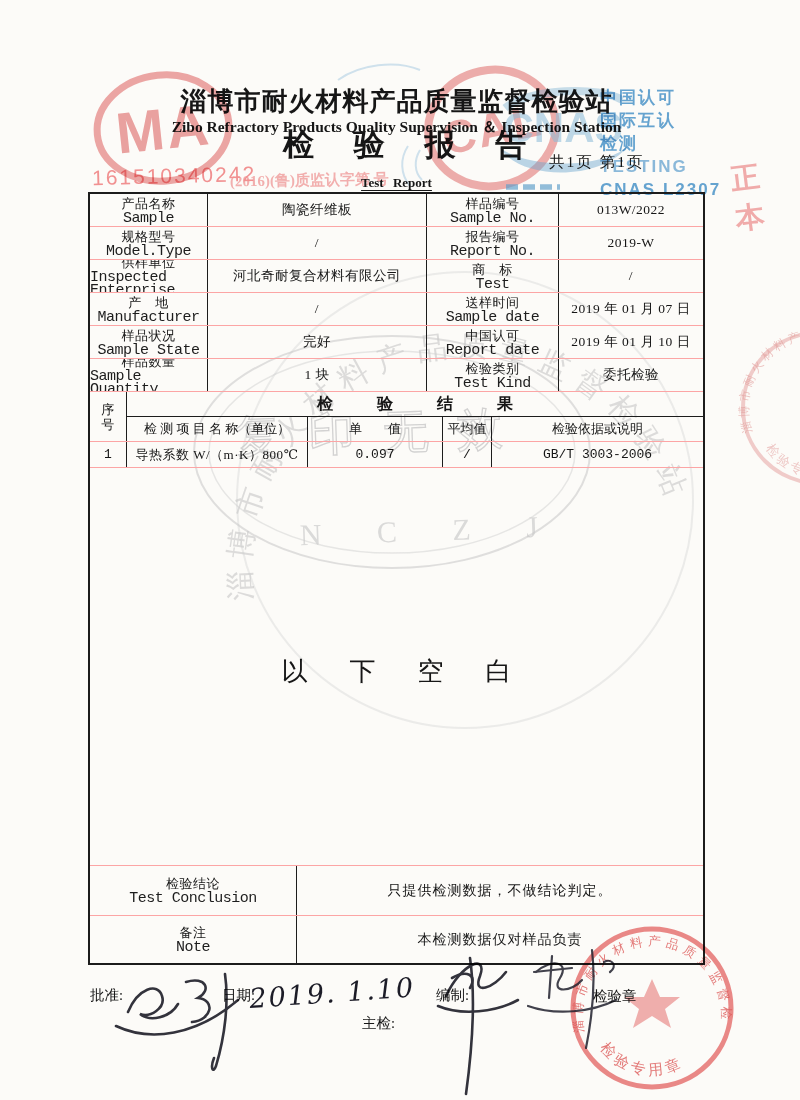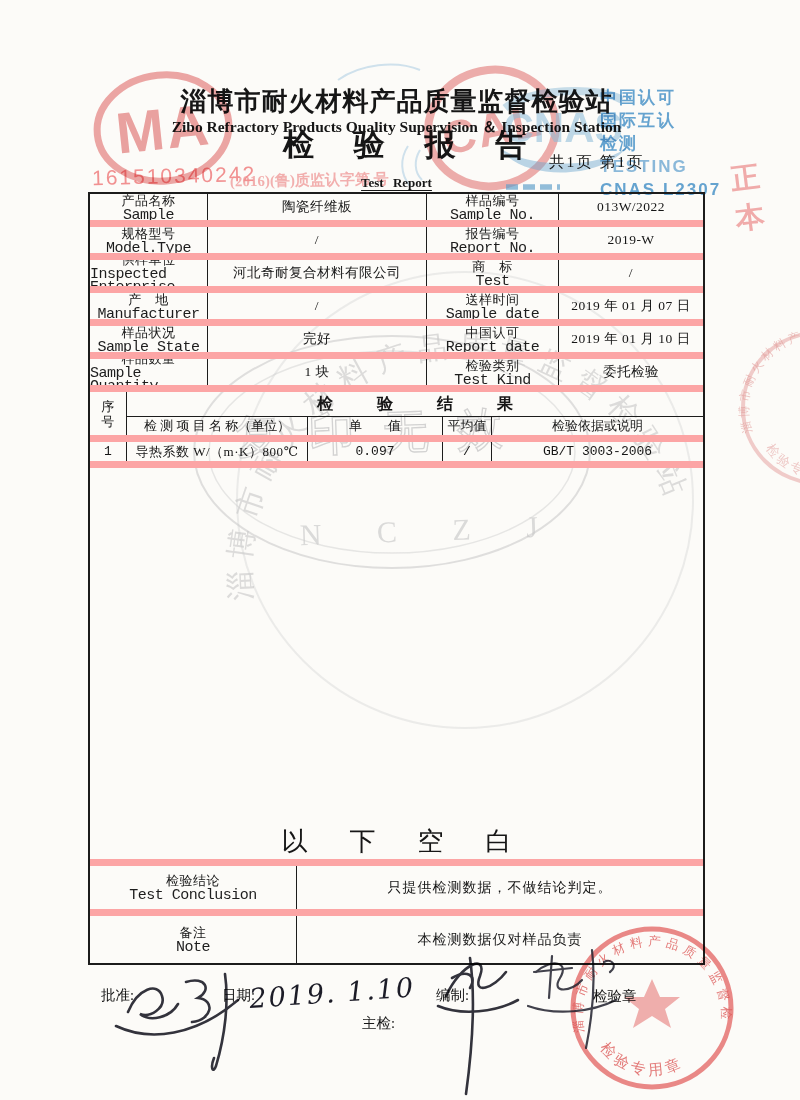--- a/index.html
+++ b/index.html
@@ -19,39 +19,39 @@
           font-family:"Liberation Sans",sans-serif;transform:rotate(-1.5deg);z-index:3;}
   .certnote{left:230px;top:171px;font-size:15px;font-weight:bold;color:rgba(235,125,125,.6);
             transform:rotate(-1deg);z-index:1;white-space:nowrap;}
   .accred{left:600px;top:86px;z-index:1;font-family:"Liberation Sans",sans-serif;
           font-size:17px;font-weight:bold;color:rgba(74,147,200,.85);line-height:23px;letter-spacing:2px;}
   .original{left:733px;top:156px;font-size:29px;font-weight:bold;color:rgba(230,105,105,.55);
             letter-spacing:5px;transform:rotate(-7deg);z-index:3;}
   
   .tbl{position:absolute;left:88px;top:192px;width:617px;height:773px;border:2px solid #1c1c1c;
        box-sizing:border-box;display:flex;flex-direction:column;z-index:2;}
-  .tr{display:flex;border-bottom:7px solid #fca5a5;box-sizing:border-box;flex:0 0 auto;}
+  .tr{display:flex;border-bottom:1px solid #fca5a5;box-sizing:border-box;flex:0 0 auto;}
   .tr.lastrow{border-bottom:none;flex:1 1 auto;}
   .tc{border-right:1px solid #1c1c1c;box-sizing:border-box;display:flex;flex-direction:column;
       align-items:center;justify-content:center;overflow:hidden;}
   .tc.last{border-right:none;}
   .h33{height:33px;} .h26{height:26px;} .h50{height:50px;} .hempty{height:398px;} .hconc{height:50px;}
   .w118{width:118px;} .w219{width:219px;} .w132{width:132px;} .w37{width:37px;}
   .w181{width:181px;} .w135{width:135px;} .w49{width:49px;} .w247{width:207px;}
   .flex1{flex:1 1 auto;}
   .cn{font-size:13px;letter-spacing:.5px;line-height:15px;}
   .en{font-size:15px;font-family:Liberation Mono, monospace;letter-spacing:-.5px;line-height:13px;margin-top:1px;color:#1d1d1d;}
   .val{font-size:13.5px;letter-spacing:.5px;}
   .hdrbig{font-size:16px;font-weight:bold;letter-spacing:14px;padding-left:14px;}
   .subcol{font-size:13px;}
   .rescell{font-size:13px;font-family:"Liberation Mono",monospace;}
   .hsplit{flex:1 1 auto;display:flex;flex-direction:column;}
   .hrow1{height:25px;border-bottom:1px solid #1c1c1c;display:flex;align-items:center;justify-content:center;box-sizing:border-box;}
   .hrow2{flex:1;display:flex;}
-  .blankcell{justify-content:flex-end;padding-top:10px;}
+  .blankcell{justify-content:center;padding-top:10px;}
   .blanknote{font-size:26px;letter-spacing:42px;padding-left:42px;}
   .conctext{font-size:14px;letter-spacing:1px;}
   
   .flabel{font-size:14.5px;z-index:2;}
   .svglayer{position:absolute;left:0;top:0;z-index:3;pointer-events:none;mix-blend-mode:multiply;}
   .wmlayer{position:absolute;left:0;top:0;z-index:0;pointer-events:none;}
 </style>
 </head>
 <body>
 
@@ -252,21 +252,21 @@
       <div class="tc w247">
           <div class="cn">备注</div>
           <div class="en">Note</div>
         </div>
       <div class="tc flex1 last">
           <div class="conctext">本检测数据仅对样品负责</div>
         </div>
     </div>
   </div>
 
-  <div class="abs flabel" style="left:101px;top:986px;">批准:</div>
+  <div class="abs flabel" style="left:90px;top:986px;">批准:</div>
   <div class="abs flabel" style="left:222px;top:986px;">日期:</div>
   <div class="abs flabel" style="left:362px;top:986px;margin-top:28px;">主检:</div>
   <div class="abs flabel" style="left:436px;top:986px;">编制:</div>
   <div class="abs flabel" style="left:549px;top:987px;padding-left:44px;">检验章</div>
 
   <svg class="svglayer" width="800" height="1100" viewBox="0 0 800 1100">
 
     <g transform="rotate(-6 163 128)">
       <ellipse cx="163" cy="128" rx="66" ry="53" fill="none" stroke="#e06060" stroke-width="7" opacity="0.55"></ellipse>
       <text x="163" y="149" text-anchor="middle" font-size="58" font-weight="bold" letter-spacing="2" font-family="Liberation Sans, sans-serif" fill="#e06868" opacity="0.6">MA</text>

